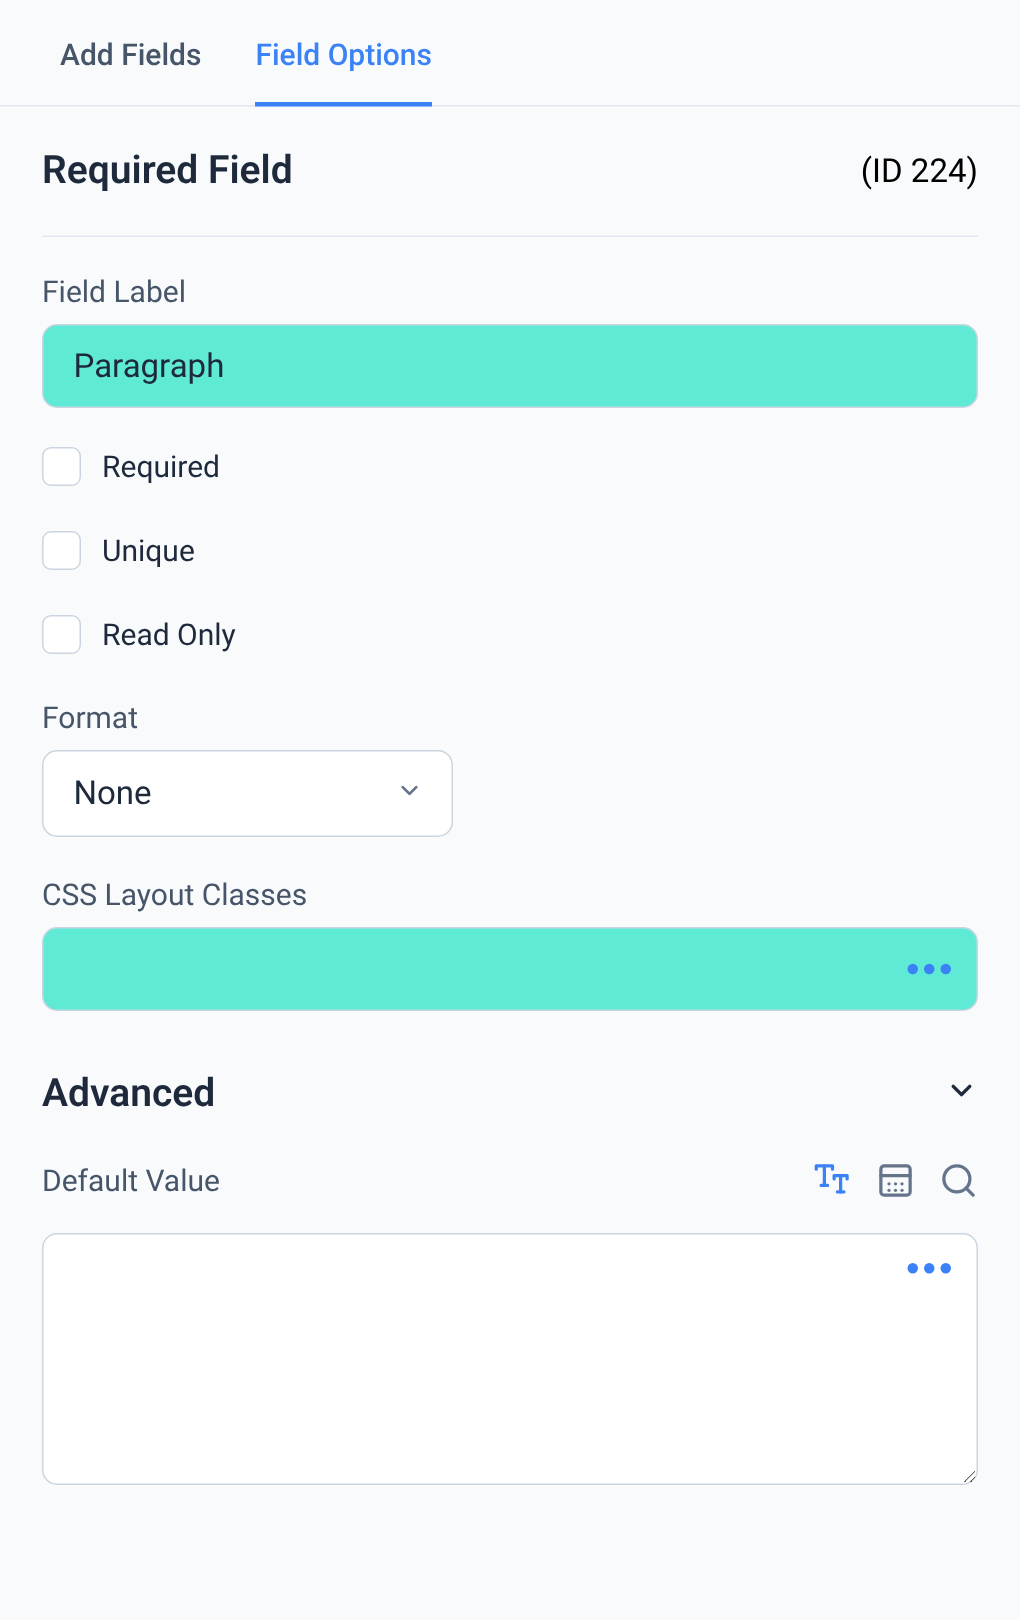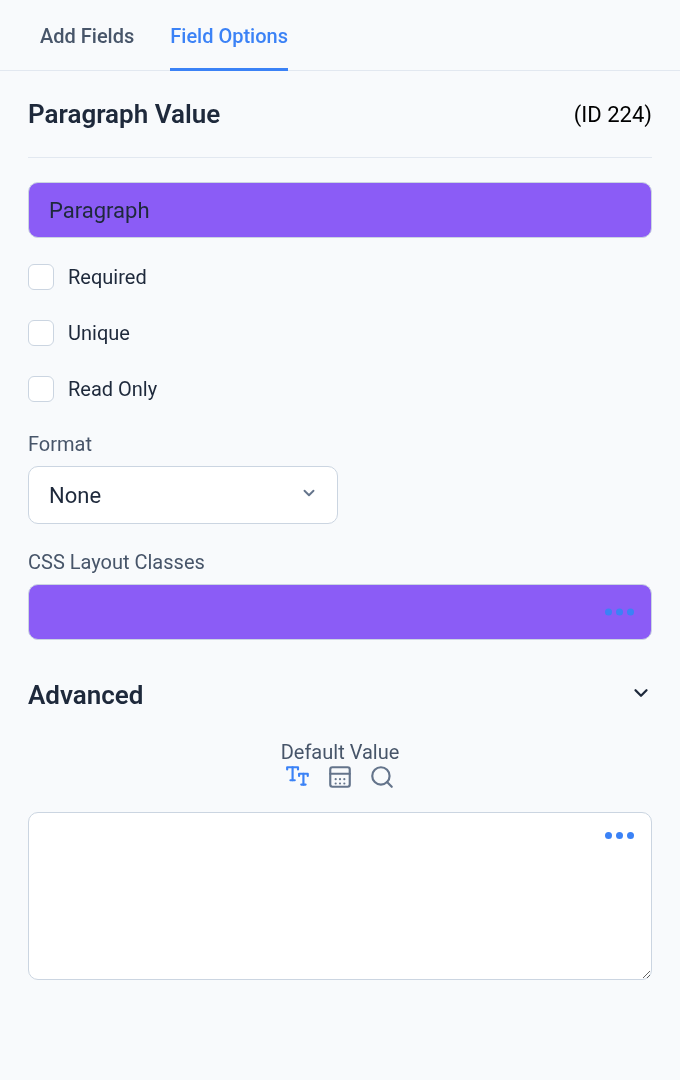--- a/index.html
+++ b/index.html
@@ -60,21 +60,21 @@
       display: block;
       font-size: 20px;
       color: #475569;
       margin-bottom: 10px;
     }
     .text-input {
       width: 100%;
       height: 56px;
       border: 1px solid #cbd5e1;
       border-radius: 10px;
-      background: #8b5cf6;
+      background: #5eead4;
       font-size: 22px;
       padding: 0 20px;
       color: #1e293b;
       font-family: inherit;
     }
     .css-input-wrap {
       position: relative;
     }
     .more-dots {
       position: absolute;
@@ -110,21 +110,21 @@
       border-radius: 6px;
       background: #fff;
       cursor: pointer;
     }
     .checkbox-label {
       font-size: 20px;
       color: #1e293b;
     }
     .select-wrap {
       position: relative;
-      width: 310px;
+      width: 274px;
     }
     .select {
       width: 100%;
       height: 58px;
       border: 1px solid #cbd5e1;
       border-radius: 10px;
       background: #fff;
       font-size: 22px;
       padding: 0 20px;
       color: #1e293b;
@@ -151,21 +151,20 @@
     .section-title {
       font-size: 26px;
       font-weight: 600;
       color: #1e293b;
     }
     .default-value-header {
       display: flex;
       justify-content: space-between;
       align-items: center;
       margin-bottom: 22px;
-      flex-direction: column;
     }
     .icon-row {
       display: flex;
       gap: 16px;
       align-items: center;
     }
     .icon-btn {
       cursor: pointer;
       color: #64748b;
       display: flex;
@@ -209,25 +208,26 @@
 <body>
 
 <div class="tabs">
   <div class="tab">Add Fields</div>
   <div class="tab active">Field Options</div>
 </div>
 
 <div class="content">
 
   <div class="header-row">
-    <div class="page-title">Paragraph Value</div>
+    <div class="page-title">Required Field</div>
     <div class="id-badge">(ID 224)</div>
   </div>
 
   <div class="field-group">
+    <label class="field-label">Field Label</label>
     <input class="text-input" value="Paragraph" style="">
   </div>
 
   <div class="checkbox-row">
     <div class="checkbox-item">
       <div class="checkbox"></div>
       <span class="checkbox-label">Required</span>
     </div>
     <div class="checkbox-item">
       <div class="checkbox"></div>

